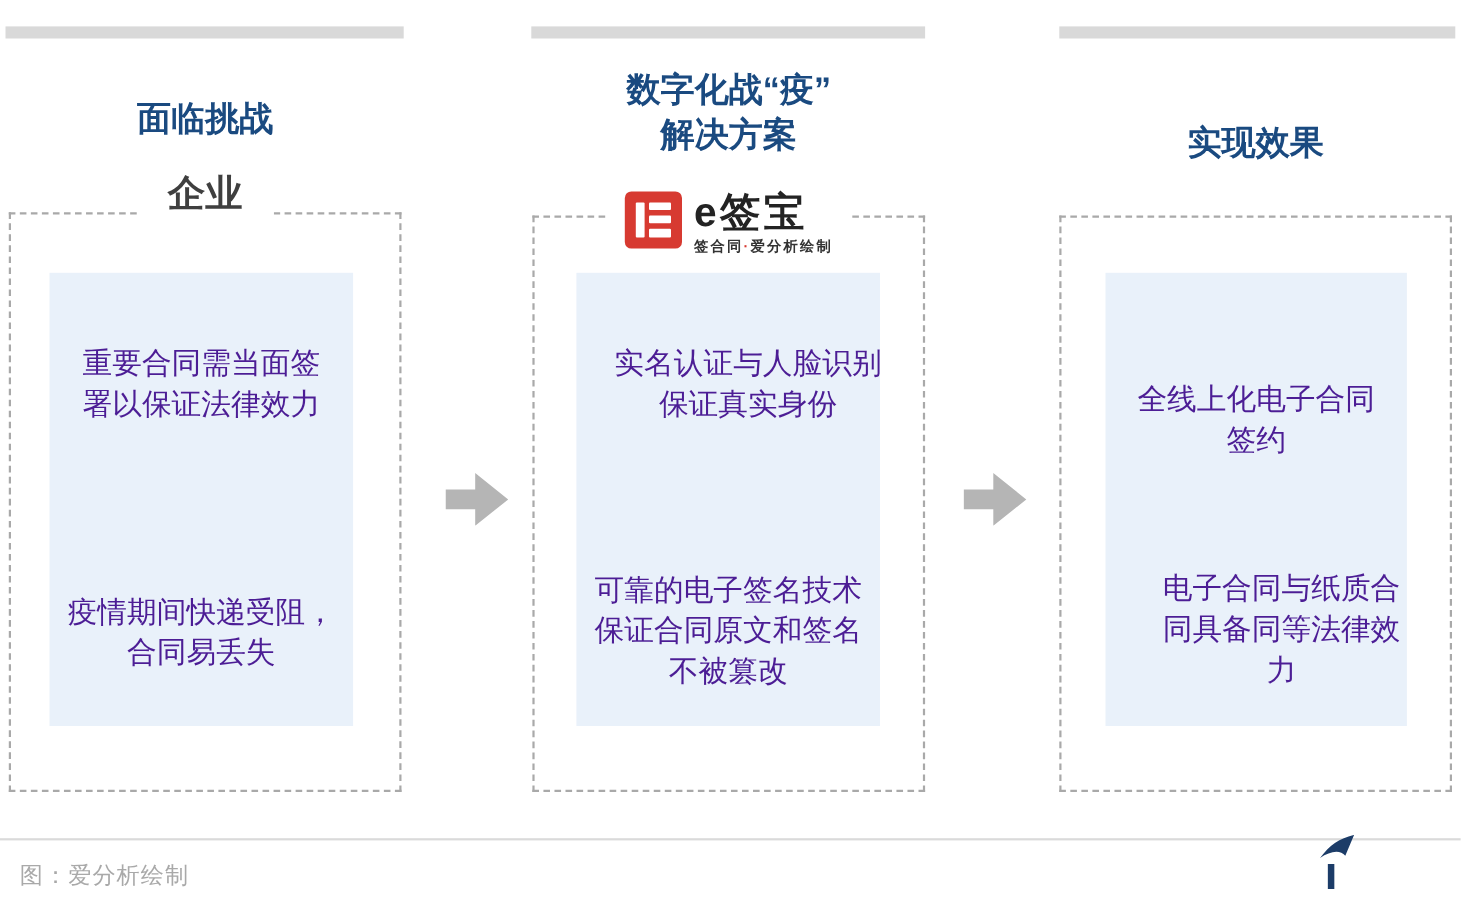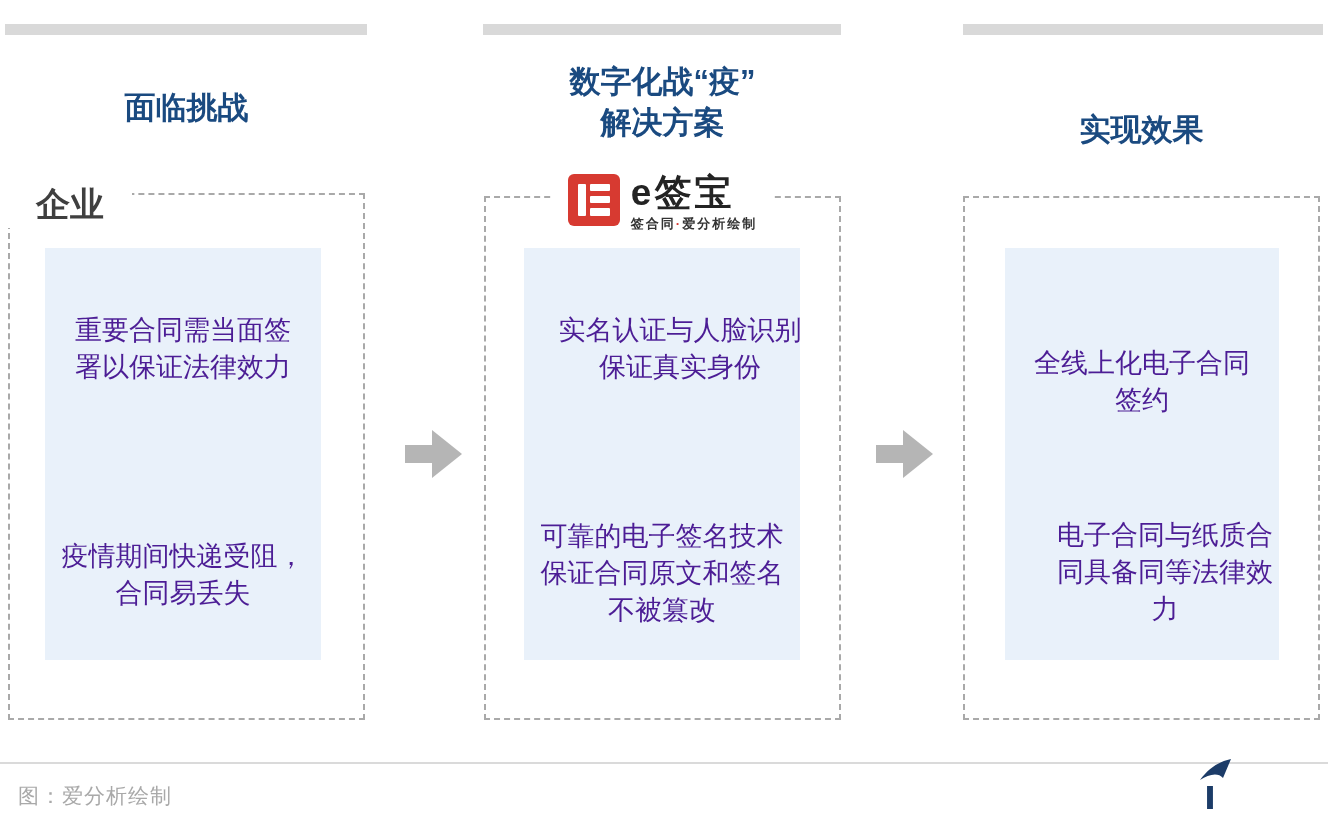--- a/index.html
+++ b/index.html
@@ -21,21 +21,21 @@
   .h2{left:484px;width:357px;top:61px;}
   .h3{left:963px;width:357px;top:96px;margin-top:13px;}
 
   
   .dashed-box{position:absolute;border:2px dashed #a9a9a9;box-sizing:border-box;background:transparent;}
   .db1{left:8px;top:193px;width:357px;height:527px;}
   .db2{left:484px;top:196px;width:357px;height:524px;}
   .db3{left:963px;top:196px;width:357px;height:524px;}
 
   
-  .tag-row{position:absolute;left:8px;width:357px;top:180px;text-align:left;z-index:3;}
+  .tag-row{position:absolute;left:8px;width:357px;top:152px;text-align:center;z-index:3;}
   .tag-row span{display:inline-block;background:#ffffff;padding:0 28px;color:#3f3f3f;
                 font-size:34px;font-weight:bold;line-height:48px;}
 
   
   .logo-row{position:absolute;left:484px;width:357px;top:170px;display:flex;
             justify-content:center;z-index:3;text-align:center;}
   .logo-inner{background:#ffffff;padding:4px 16px;display:flex;align-items:flex-start;gap:11px;}
   .logo-icon{width:52px;height:52px;background:#d73a31;border-radius:6px;position:relative;flex:0 0 auto;}
   .logo-icon i{position:absolute;background:#ffffff;border-radius:1px;}
   .logo-icon .v{left:10px;top:10px;width:8px;height:32px;}

